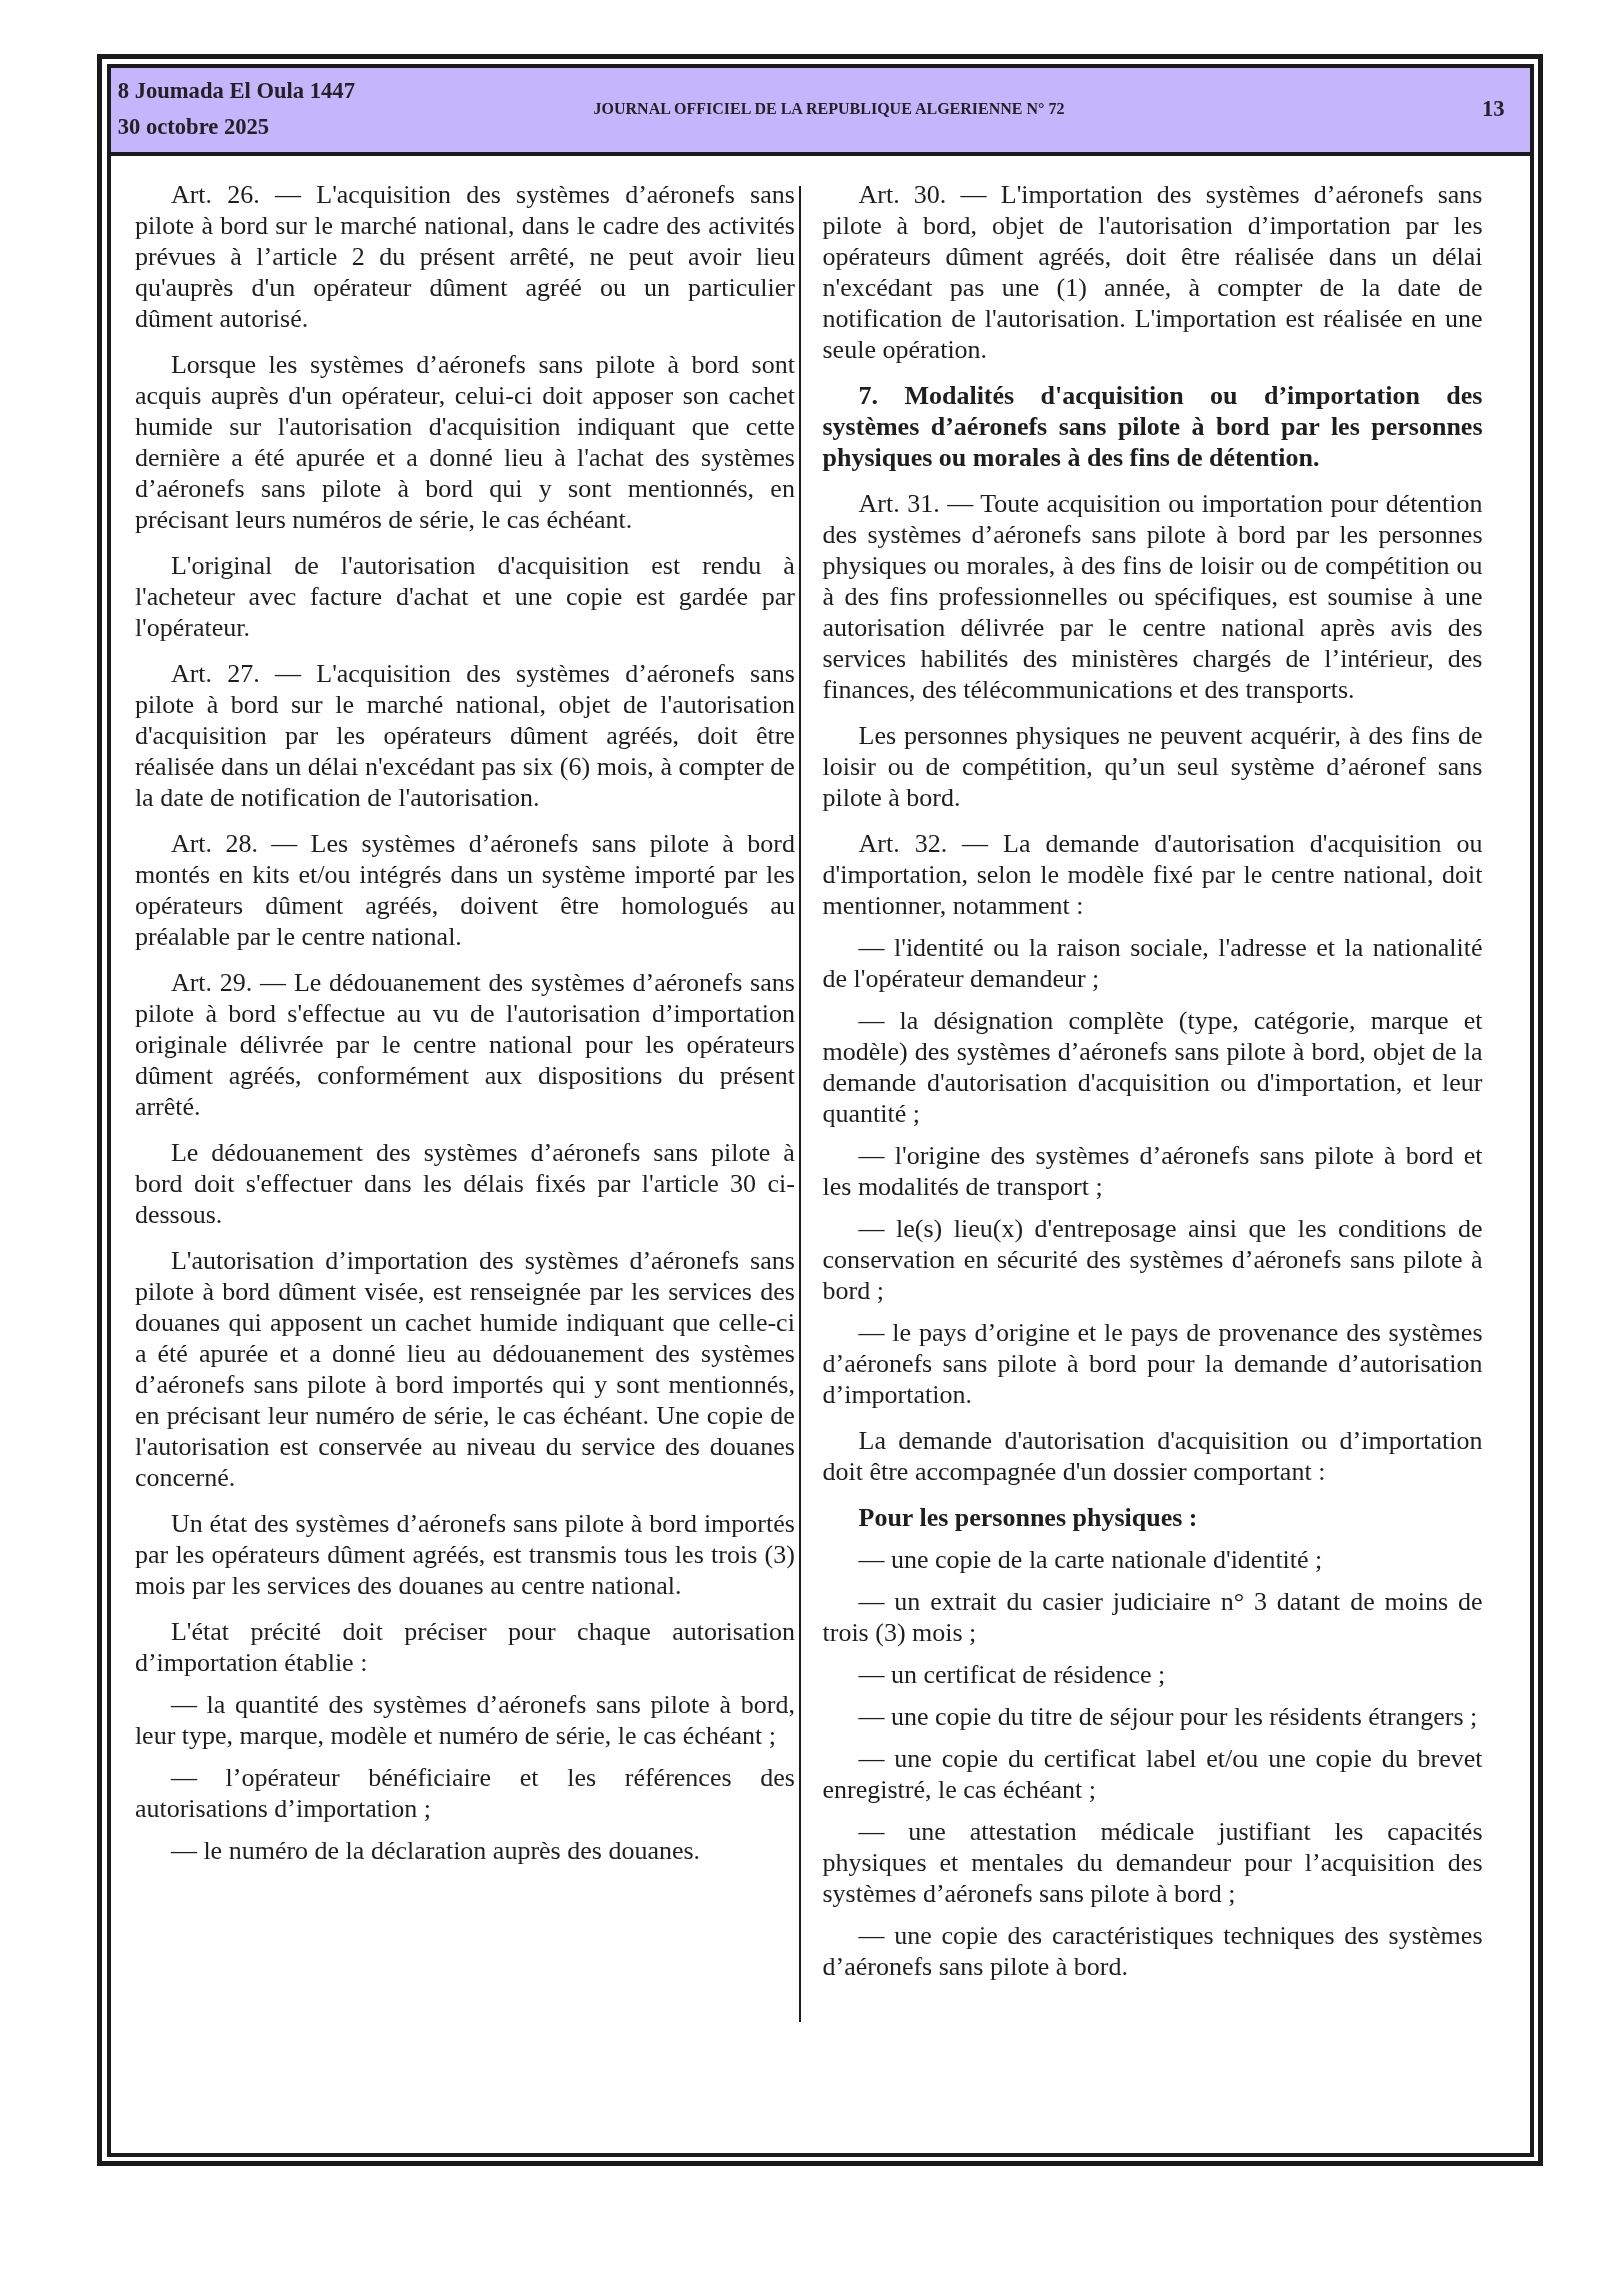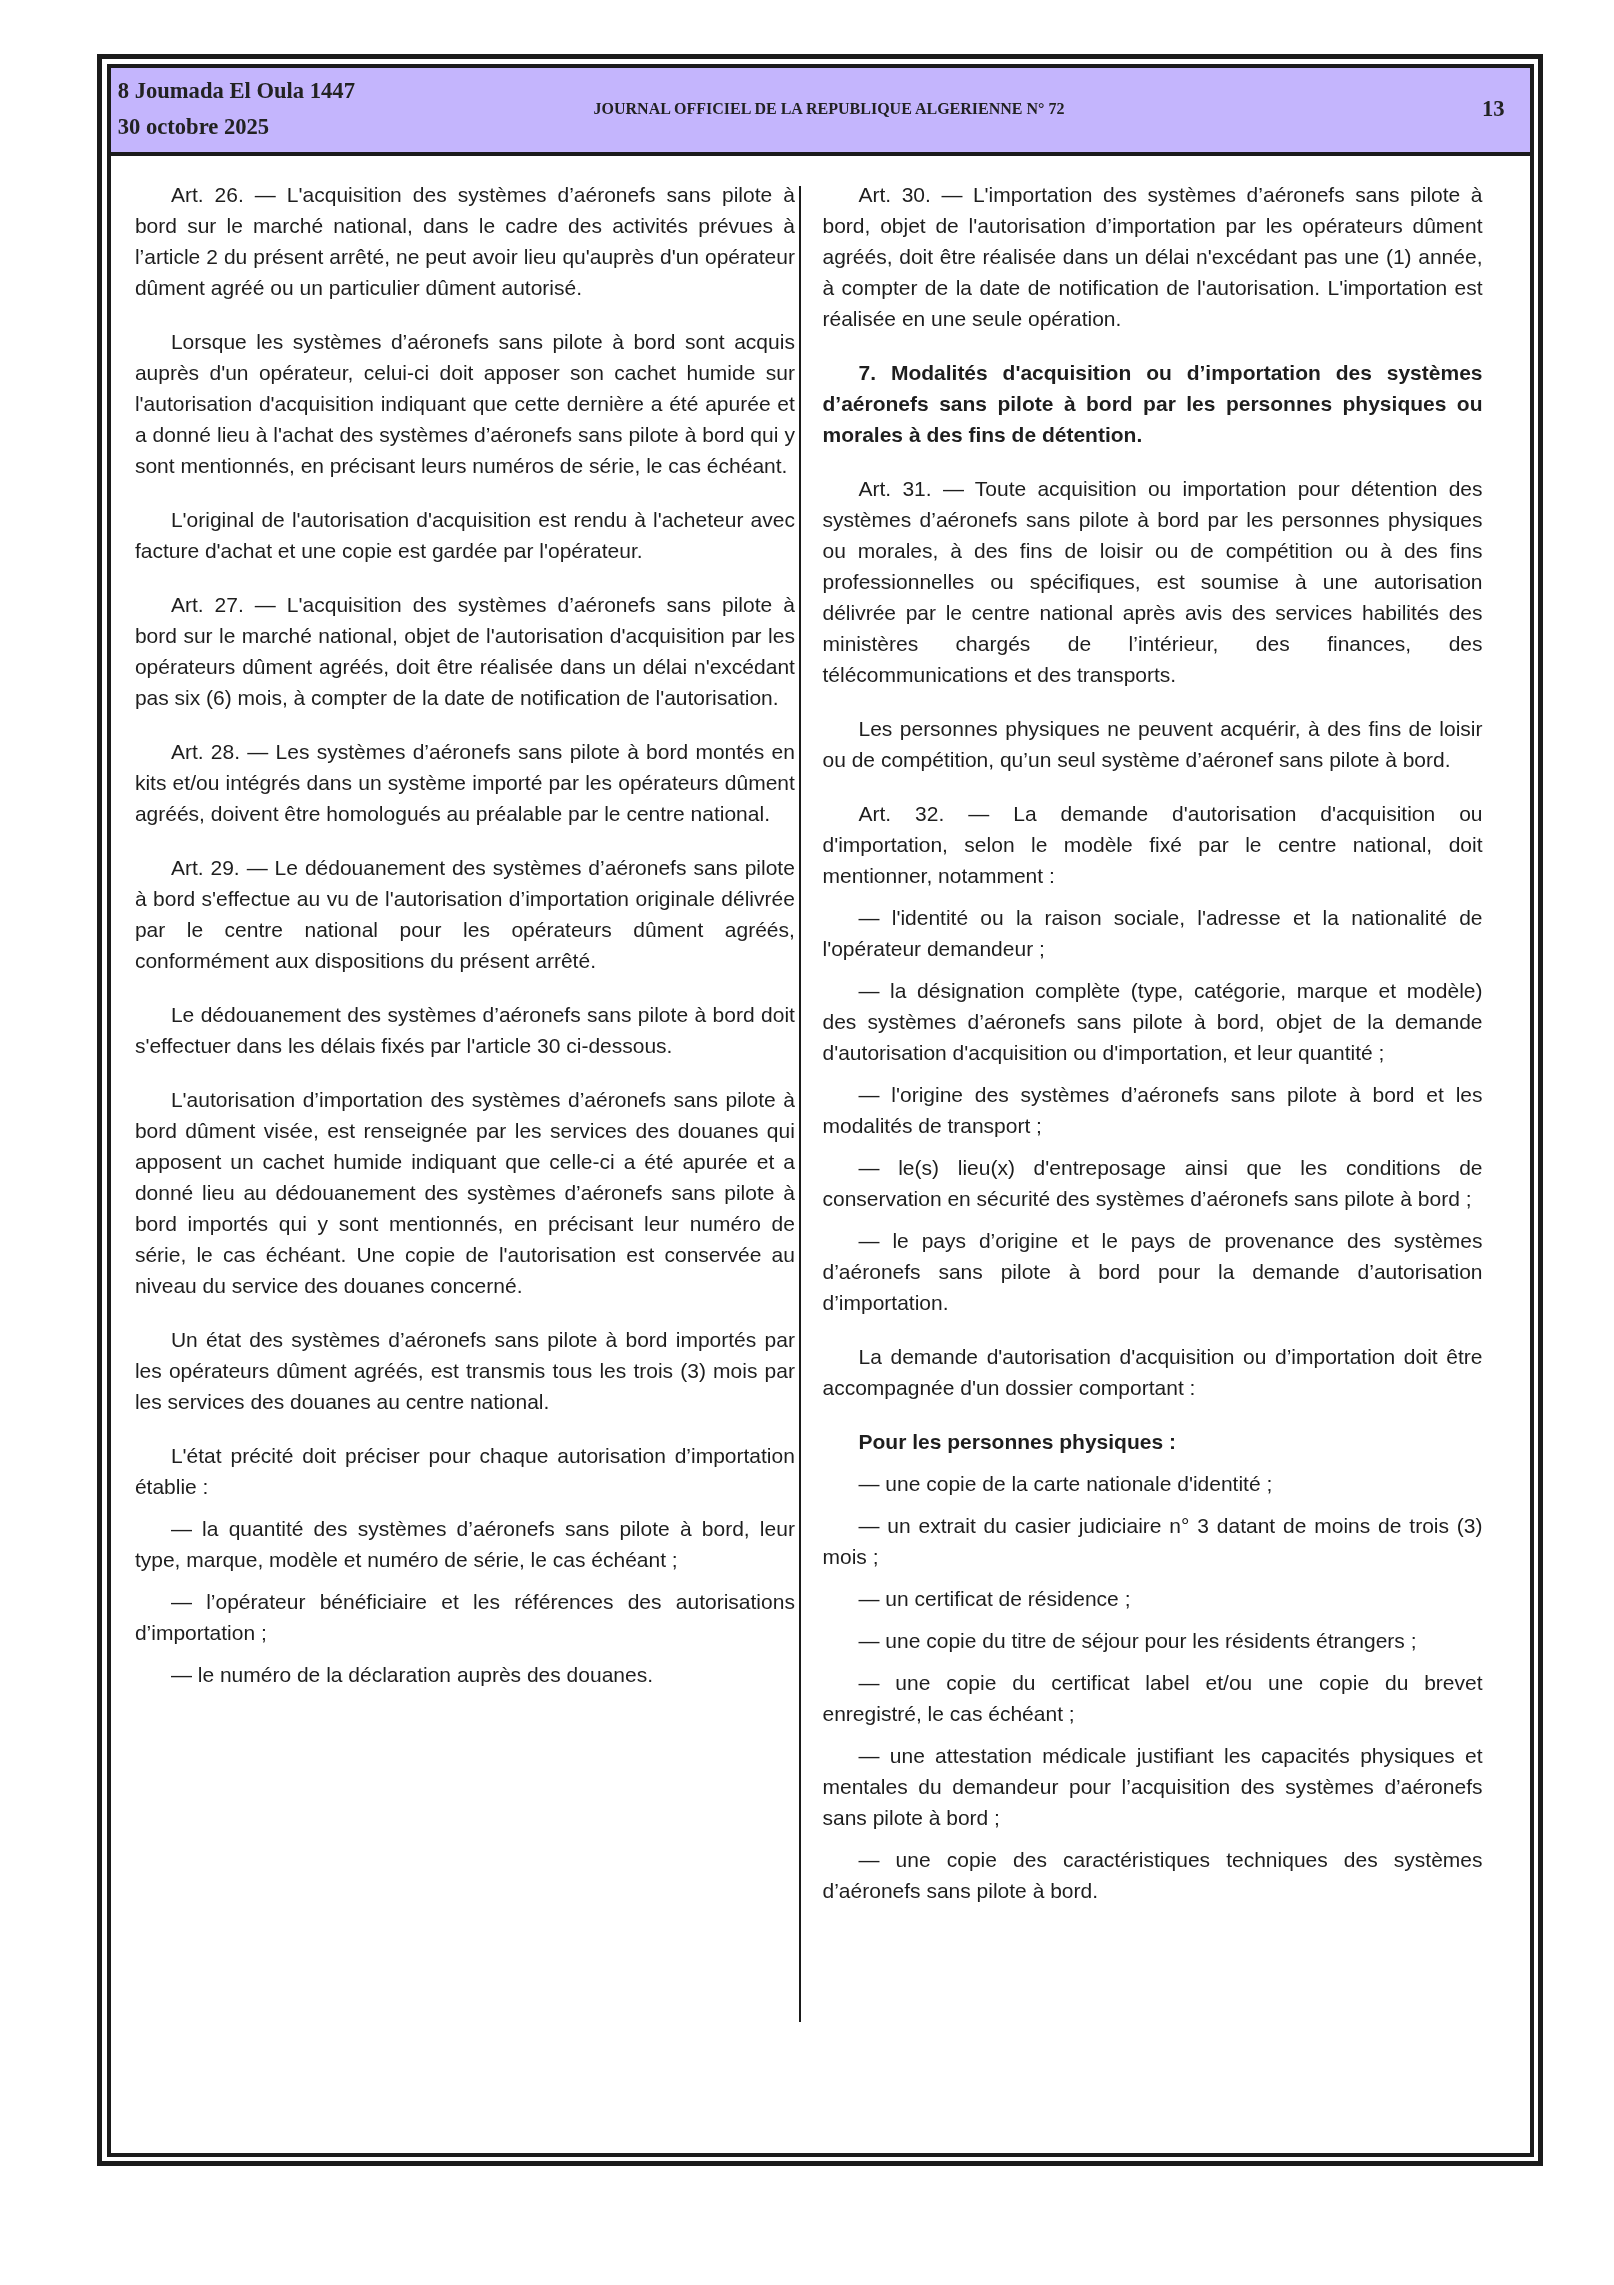--- a/index.html
+++ b/index.html
@@ -25,30 +25,30 @@
       font-size: 16px; line-height: 36px; padding-left: 18px;
     }
     .header-page {
       position: absolute; right: 25px; top: 23.5px; font-size: 22.6px; line-height: 36px;
     }
     .columns {
       position: absolute; left: 0; right: 0; top: 89px; bottom: 0;
     }
     .col {
       position: absolute; top: 22.6px; width: 660px;
-      font-family: Liberation Sans, sans-serif; font-size: 21px; line-height: 31px;
+      font-family: Liberation Serif, serif; font-size: 26px; line-height: 31px;
       color: #1e1e1e; text-align: justify;
     }
     .col-left { left: 24.4px; }
     .col-right { left: 712px; }
     .divider {
       position: absolute; left: 688px; top: 29px; width: 2.7px; height: 1836px; background: #1b1b1b;
     }
     .col p { margin: 0; text-indent: 36px; }
-    .col p.gap-lg { margin-top: 23px; }
+    .col p.gap-lg { margin-top: 15px; }
     .col p.gap-sm { margin-top: 11px; }
     .col p.bold { font-weight: bold; }
     .col p:first-child { margin-top: 0; }
   </style>
 </head>
 <body>
 
 <div class="page-frame">
   <div class="inner-frame">
     <div class="header">

